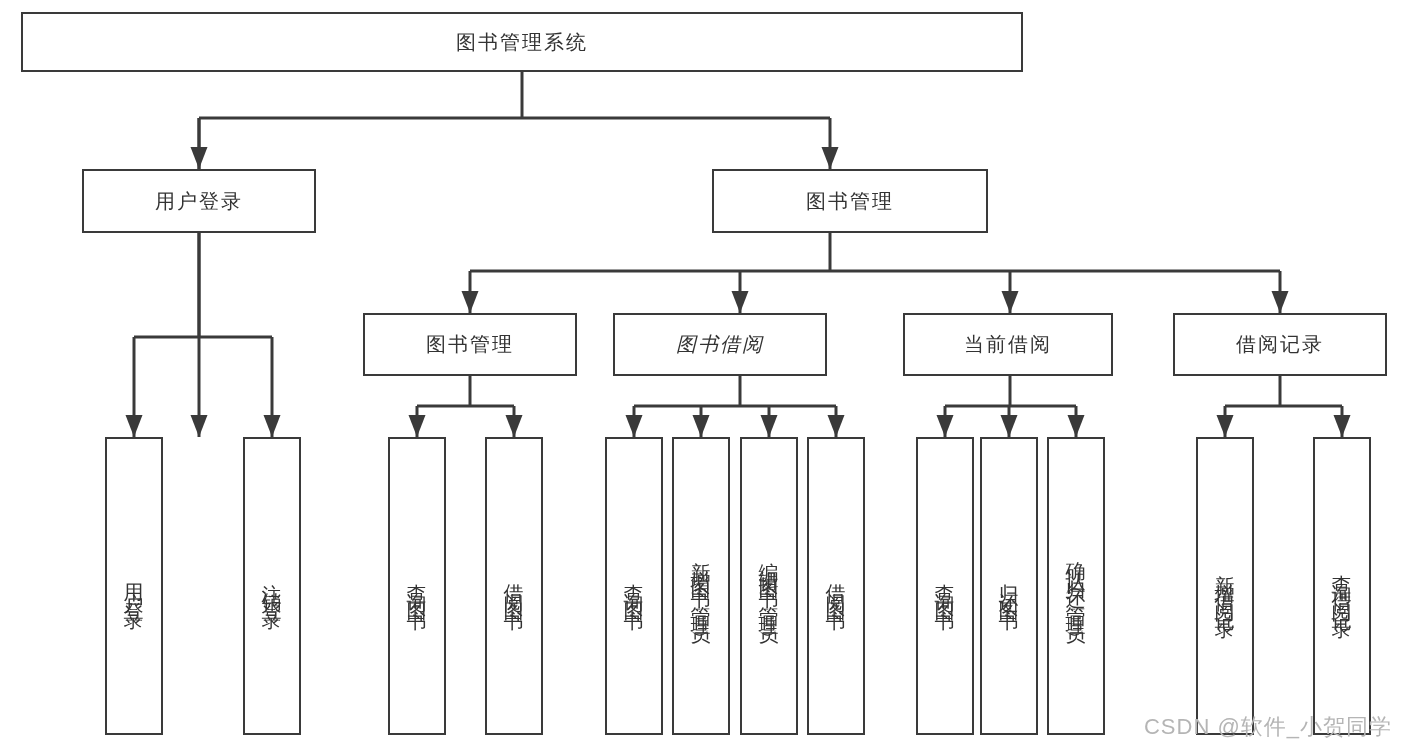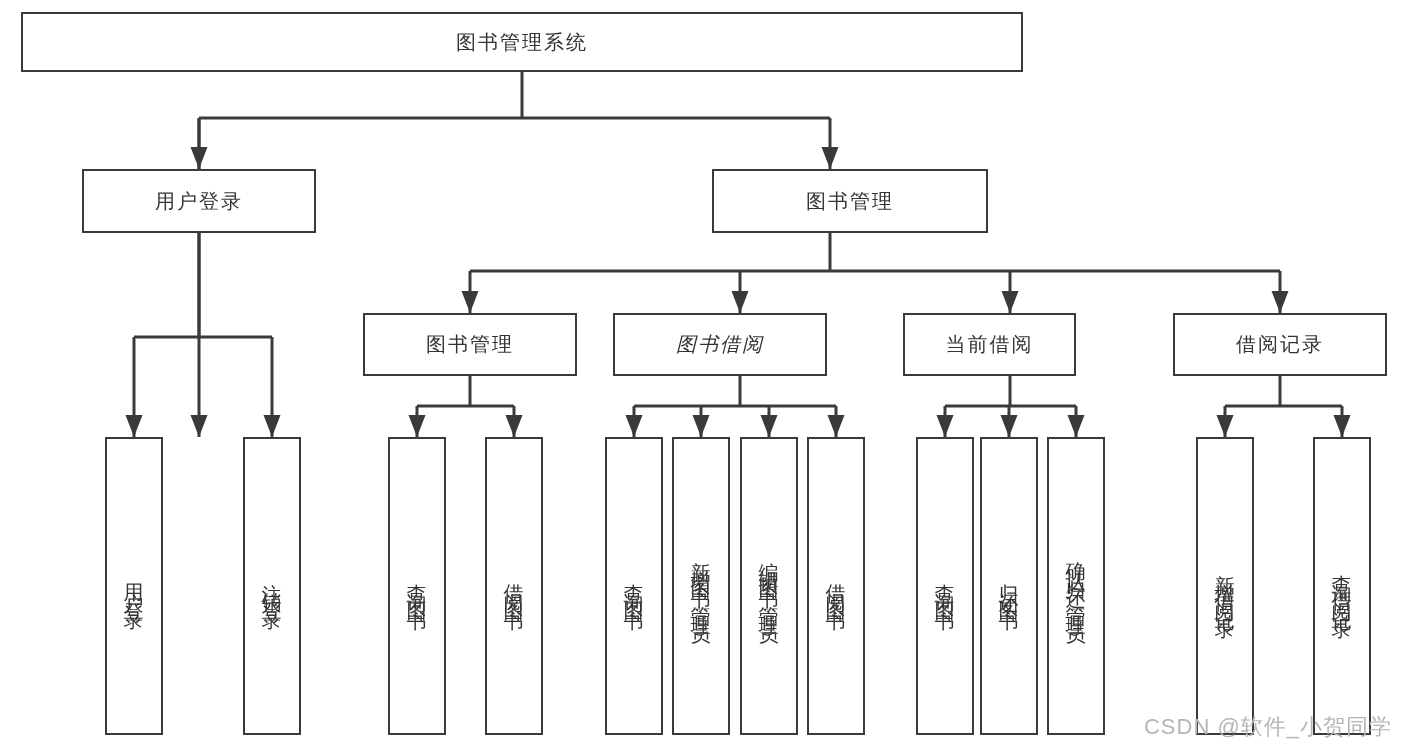--- a/index.html
+++ b/index.html
@@ -124,21 +124,21 @@
     <path d="M1342,406 V437" marker-end="url(#arrow)"></path>
   </svg>
 
   <div class="node" style="left:21px; top:12px; width:1002px; height:60px;">图书管理系统</div>
 
   <div class="node" style="left:82px; top:169px; width:234px; height:64px;">用户登录</div>
   <div class="node" style="left:712px; top:169px; width:276px; height:64px;">图书管理</div>
 
   <div class="node" style="left:363px; top:313px; width:214px; height:63px;">图书管理</div>
   <div class="node" style="left:613px; top:313px; width:214px; height:63px;font-style:italic;">图书借阅</div>
-  <div class="node" style="left:903px; top:313px; width:173px; height:63px;">当前借阅</div>
+  <div class="node" style="left:903px; top:313px; width:210px; height:63px;">当前借阅</div>
   <div class="node" style="left:1173px; top:313px; width:214px; height:63px;">借阅记录</div>
 
   <div class="leaf" style="left:105px;">
     <span class="vtext">用户登录</span>
   </div>
   <div class="leaf" style="left:243px;">
     <span class="vtext">注销登录</span>
   </div>
 
   <div class="leaf" style="left:388px;">

